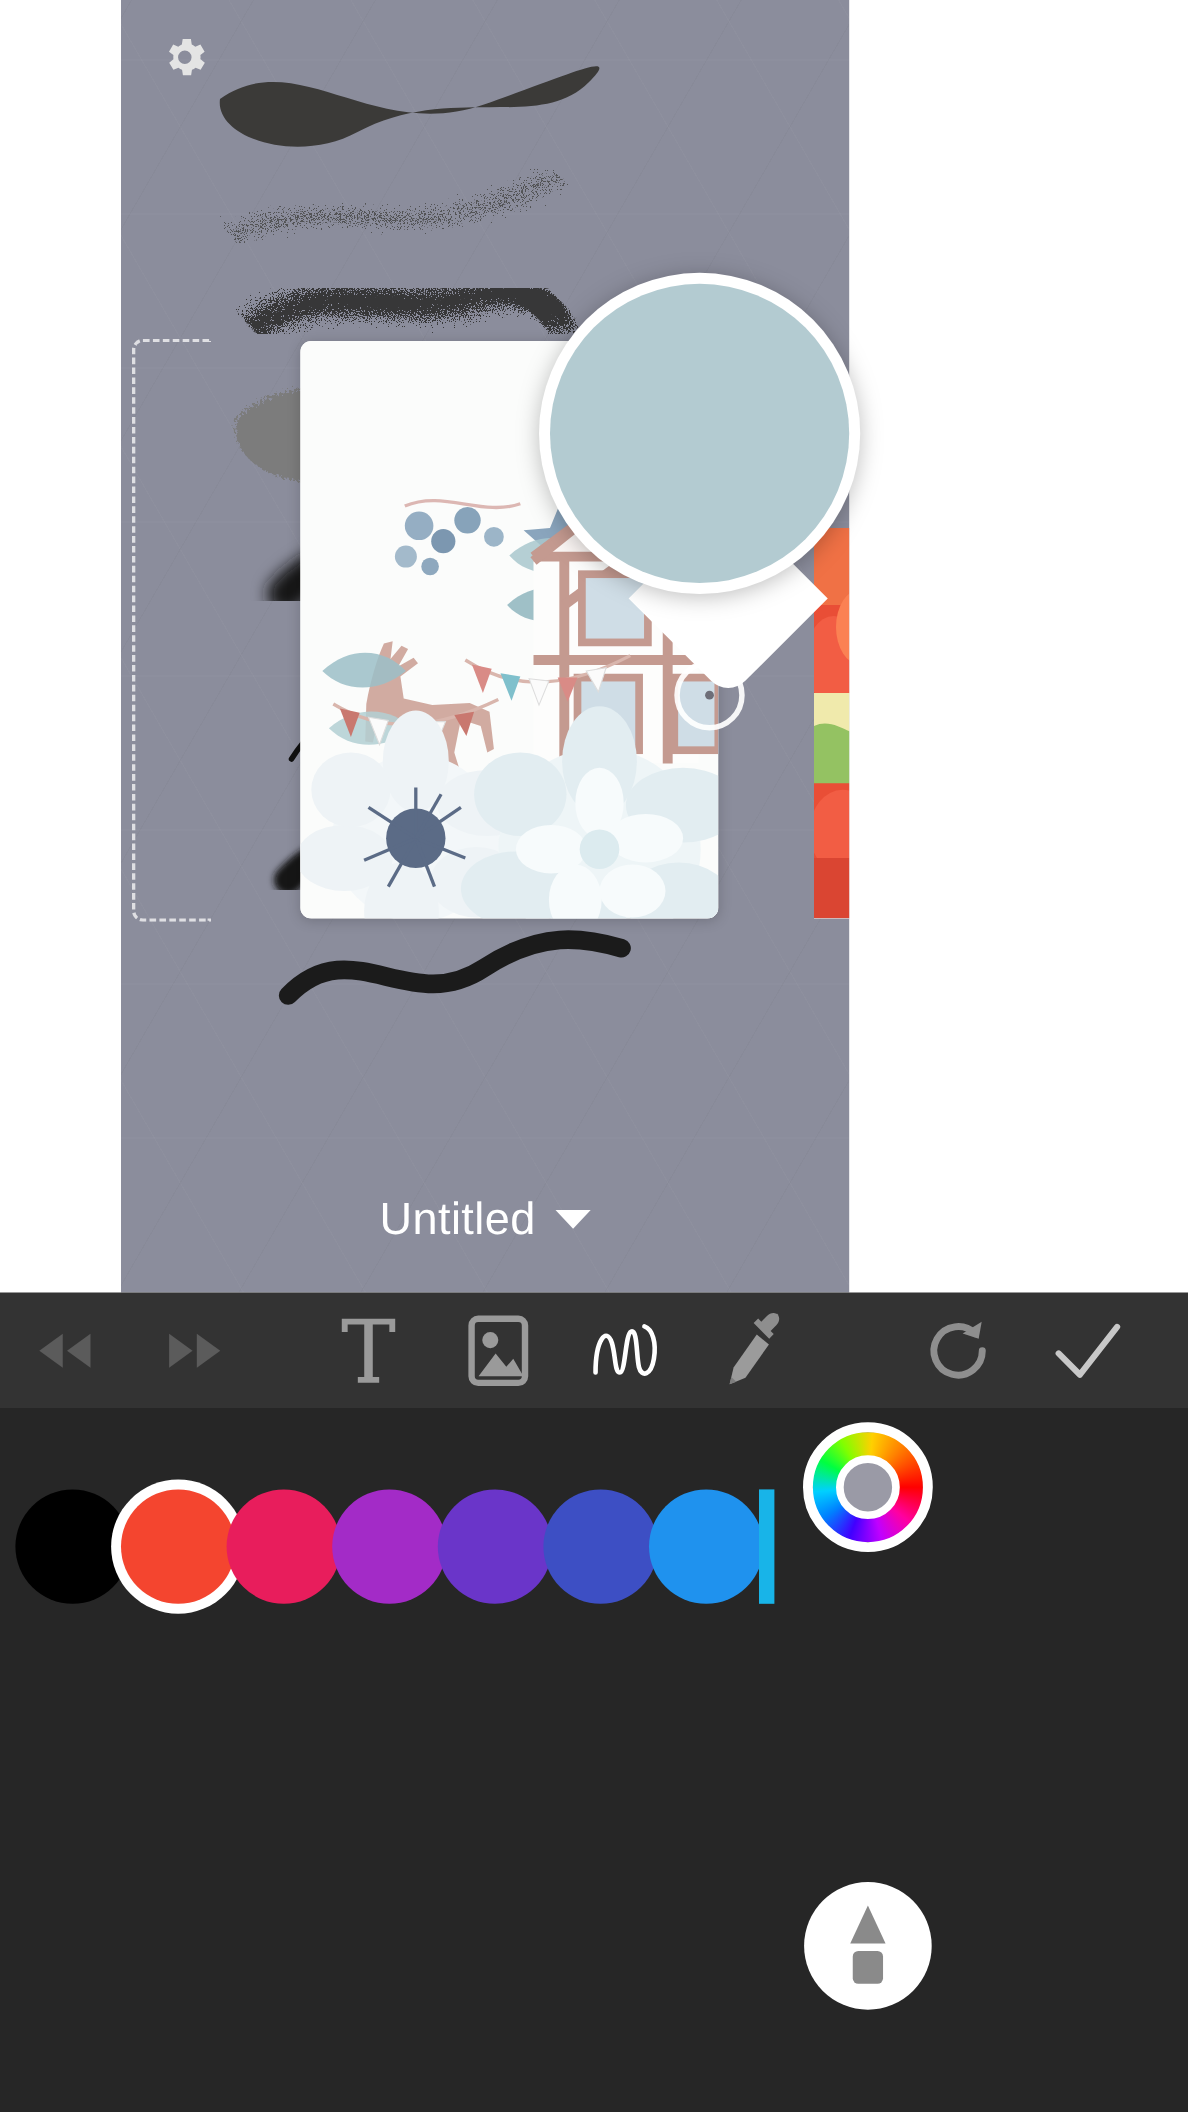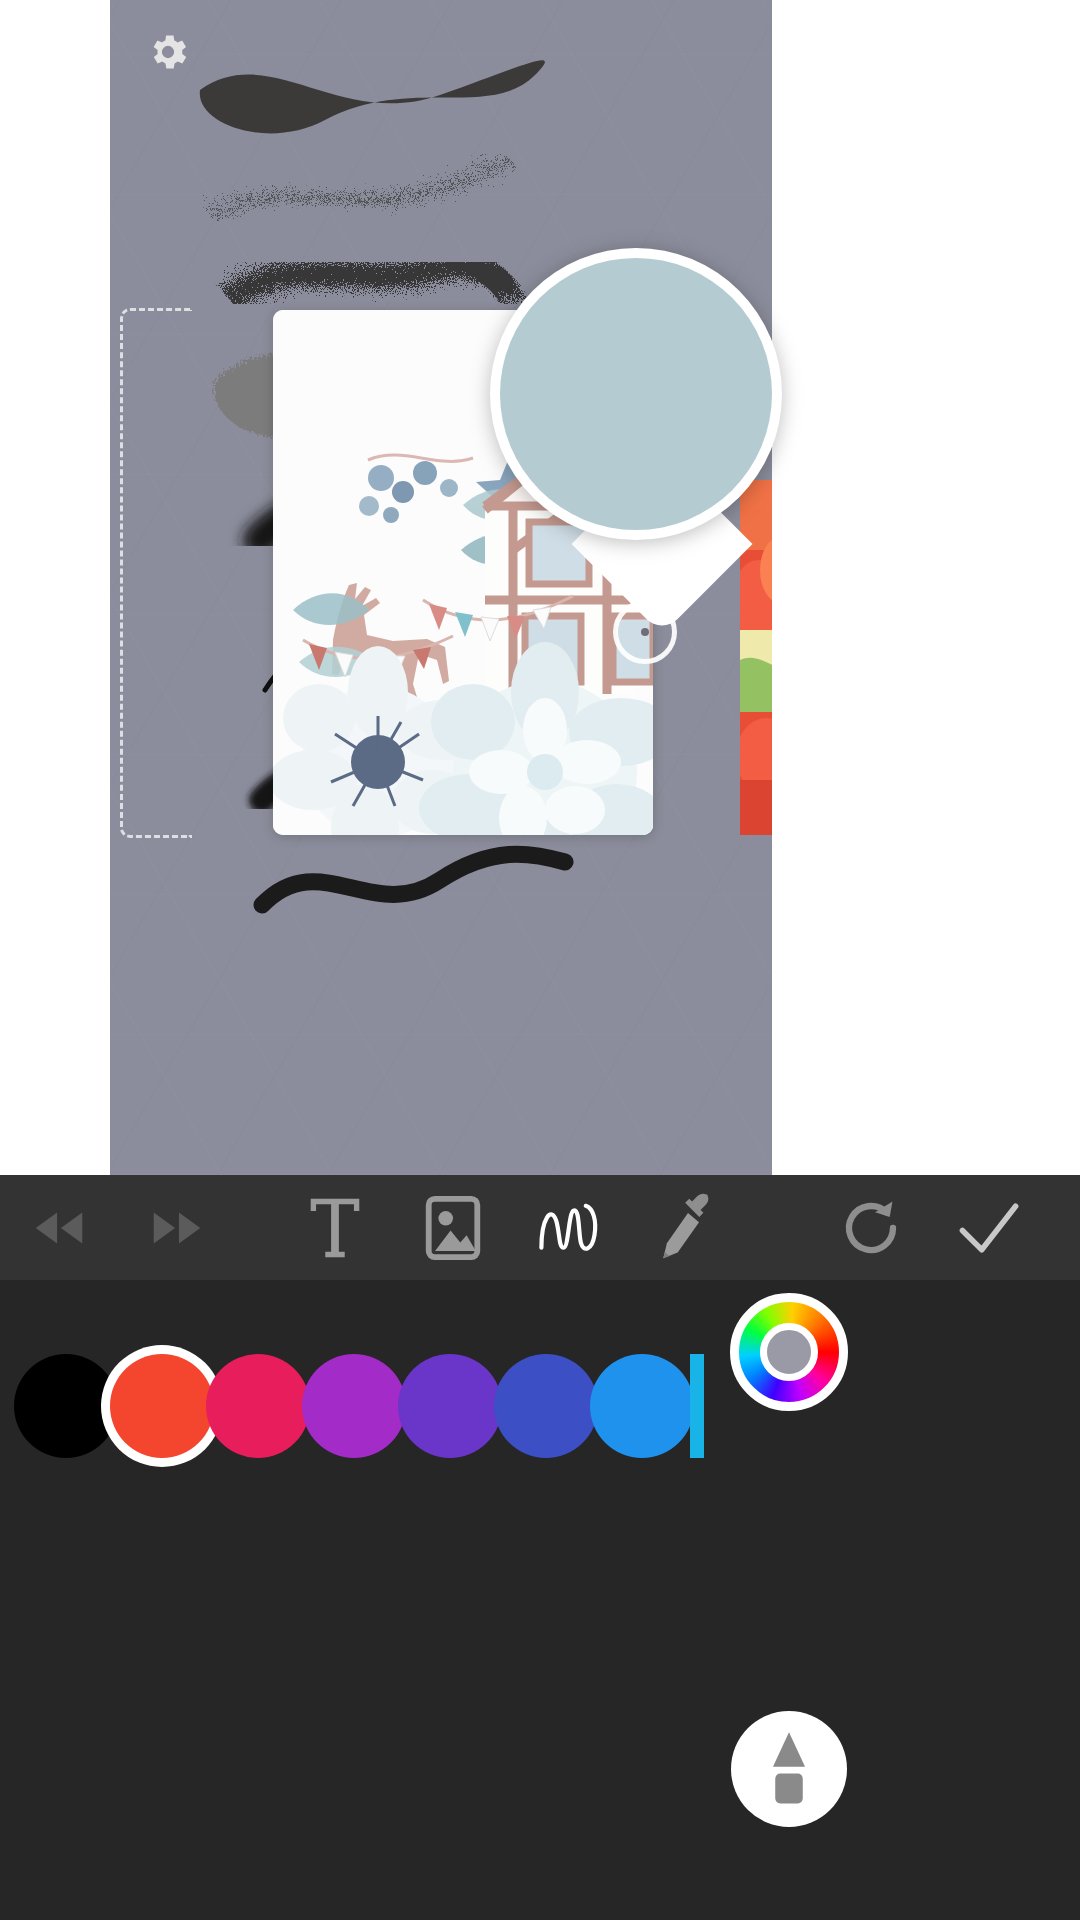--- a/index.html
+++ b/index.html
@@ -286,20 +286,24 @@
           <ellipse cx="42" cy="90" rx="22" ry="34" fill="#fb7b4a"></ellipse>
           <path d="M0,150 L52,150 L52,230 L0,230Z" fill="#f0e9a8"></path>
           <path d="M0,180 C20,170 40,196 52,188 L52,238 L0,238Z" fill="#8fbf5a"></path>
           <path d="M0,232 L52,232 L52,300 L0,300Z" fill="#e8452c"></path>
           <ellipse cx="26" cy="276" rx="30" ry="38" fill="#f2553a"></ellipse>
           <path d="M0,300 L52,300 L52,355 L0,355Z" fill="#d93b27"></path>
         </g>
       </svg>
     </div>
 
+    <div id="title-row">
+      <span id="doc-title">Untitled</span>
+      <span id="title-caret"></span>
+    </div>
 
   </div>
 
   <div id="loupe-wrap">
     <div id="loupe-tail"></div>
     <div id="loupe">
       <div id="loupe-fill" style="background: rgb(179, 203, 209);"></div>
     </div>
   </div>
   <div id="picker-target"></div>

